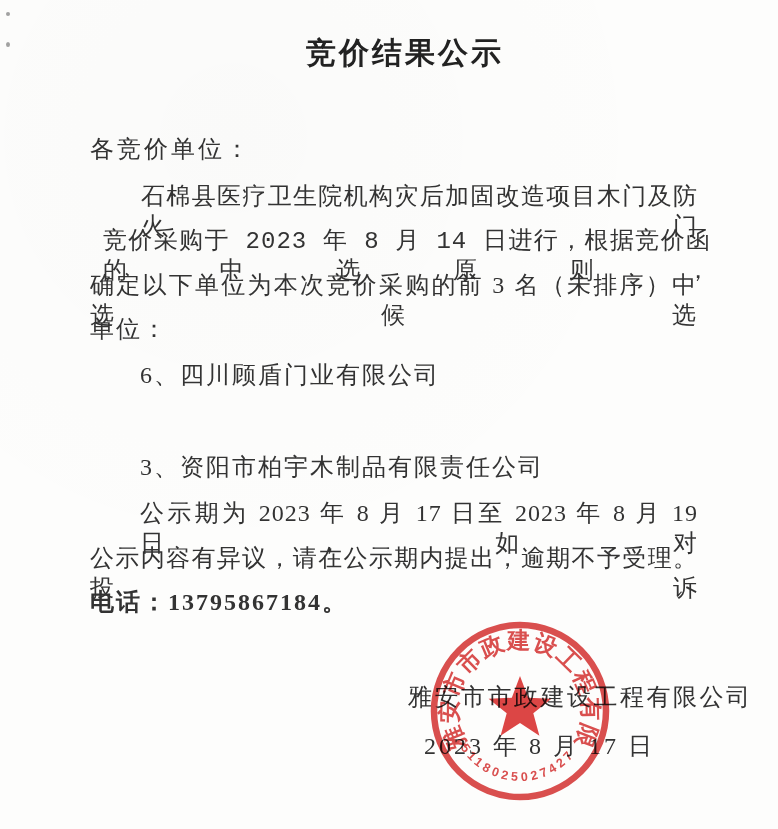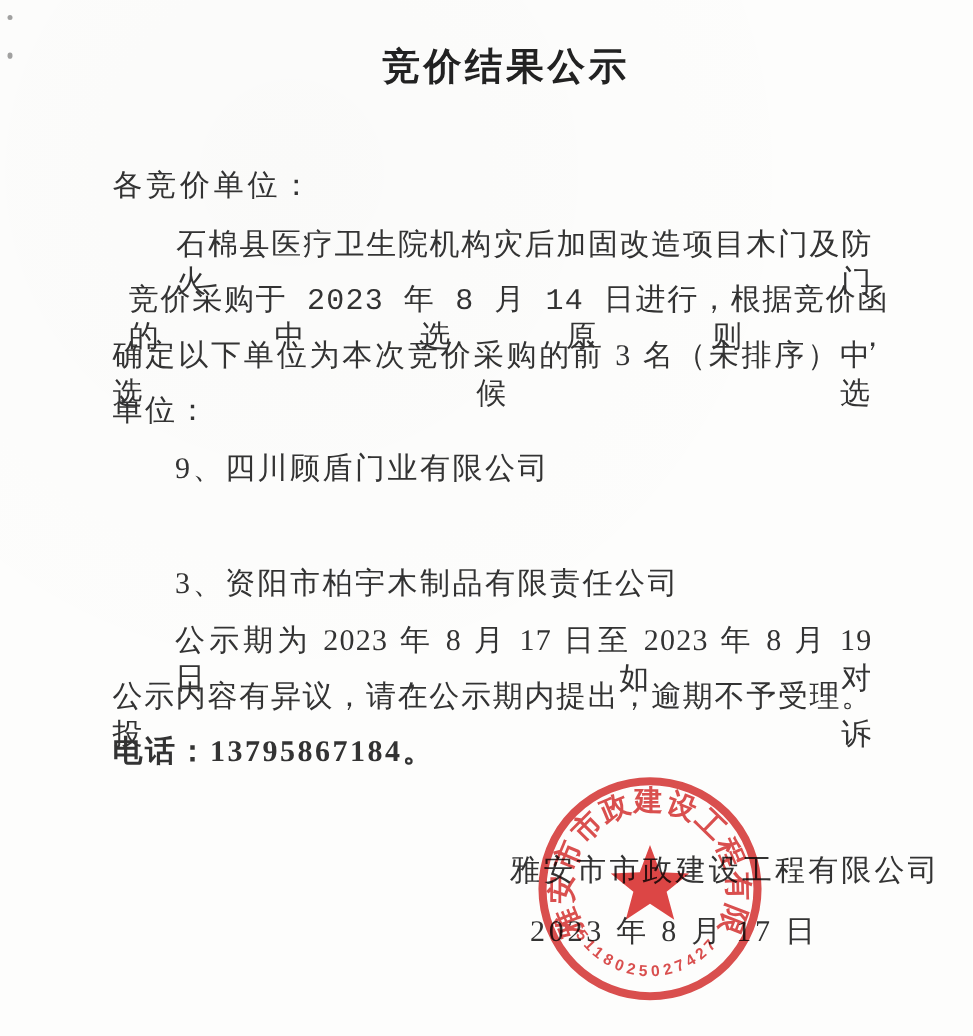--- a/index.html
+++ b/index.html
@@ -112,21 +112,21 @@
 
   <h1 class="title">竞价结果公示</h1>
 
   <div class="line l-salut">各竞价单位：</div>
 
   <div class="line l-p1a just">石棉县医疗卫生院机构灾后加固改造项目木门及防火门</div>
   <div class="line l-p1b just">竞价采购于 2023 年 8 月 14 日进行，根据竞价函的中选原则，</div>
   <div class="line l-p1c just">确定以下单位为本次竞价采购的前 3 名（未排序）中选候选</div>
   <div class="line l-p1d">单位：</div>
 
-  <div class="line l-w1">9、四川顾盾门业有限公司</div>
+  <div class="line l-w1">6、四川顾盾门业有限公司</div>
   <div class="line l-w3">3、资阳市柏宇木制品有限责任公司</div>
 
   <div class="line l-p2a just">公示期为 2023 年 8 月 17 日至 2023 年 8 月 19 日，如对</div>
   <div class="line l-p2b just">公示内容有异议，请在公示期内提出，逾期不予受理。投诉</div>
   <div class="line l-p2c">电话：13795867184。</div>
 
   <div class="line l-company">雅安市市政建设工程有限公司</div>
   <div class="line l-date">2023 年 8 月 17 日</div>
 
   <svg class="stamp" viewBox="0 0 200 200" xmlns="http://www.w3.org/2000/svg">

